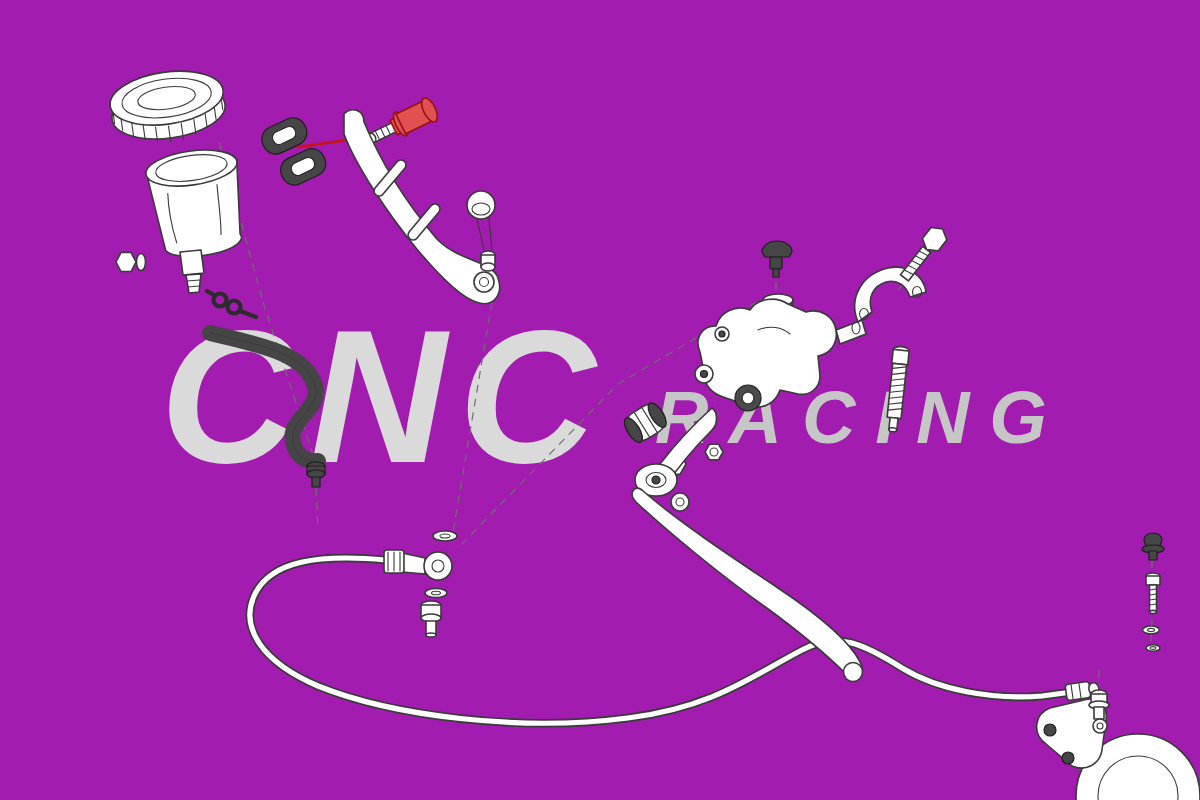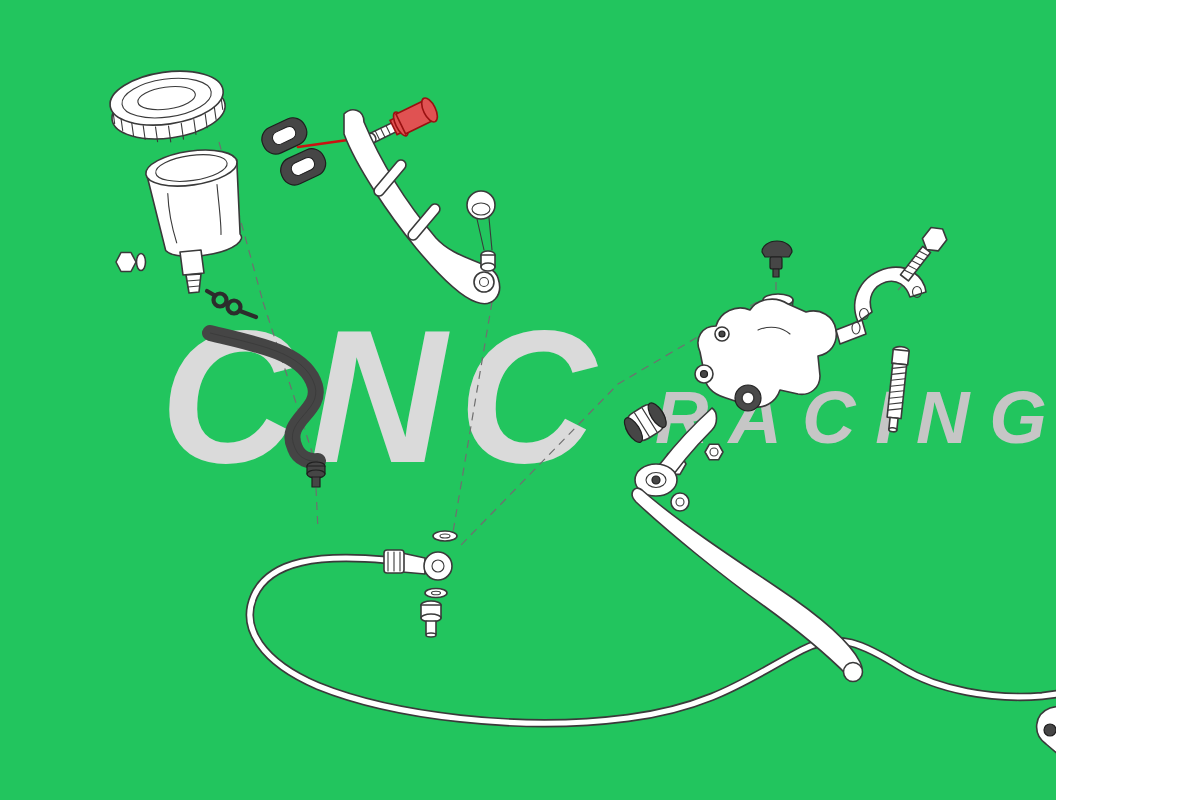--- a/index.html
+++ b/index.html
@@ -1,16 +1,16 @@
 <!DOCTYPE html>
 <html><head>
 <meta charset="utf-8">
 <style>
   html,body{margin:0;padding:0;background:#fff;}
-  .stage{position:relative;width:1056px;height:800px;background:#22c55e;overflow:hidden;
+  .stage{position:relative;width:1200px;height:800px;background:#a21caf;overflow:hidden;
          font-family:"Liberation Sans", sans-serif;}
   svg{display:block;}
   
   .w{fill:#ffffff;stroke:#3a3a3a;stroke-width:1.6;stroke-linejoin:round;}
   .n{fill:none;stroke:#3a3a3a;stroke-width:1.6;stroke-linecap:round;stroke-linejoin:round;}
   .t{stroke-width:1.1;}
   .dk{fill:#464646;stroke:#1e1e1e;stroke-width:1.2;stroke-linejoin:round;}
   .dash{fill:none;stroke:#6f6f6f;stroke-width:1.2;stroke-dasharray:8 6;}
   .red{fill:#e05252;stroke:#991111;stroke-width:1.6;}
   .redln{stroke:#cc1111;stroke-width:2.6;stroke-linecap:round;}

